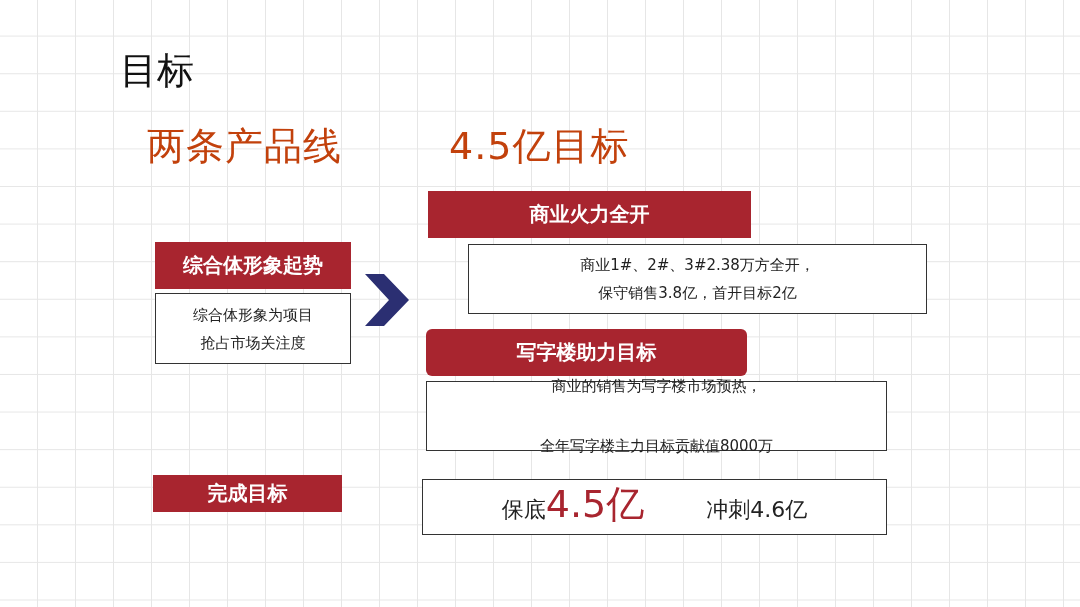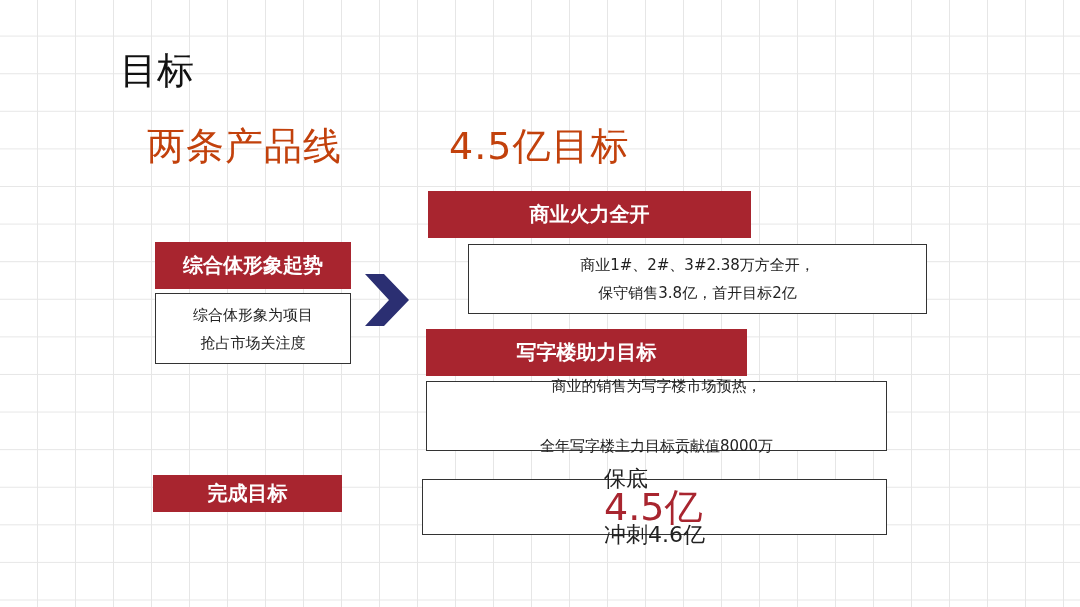--- a/index.html
+++ b/index.html
@@ -29,21 +29,21 @@
     background: #A8252F; color: #ffffff; font-weight: bold;
     display: flex; align-items: center; justify-content: center;
     font-size: 20px; box-sizing: border-box;
   }
   .text-box {
     background: #ffffff; border: 1.5px solid #333333; box-sizing: border-box;
     display: flex; flex-direction: column; align-items: center; justify-content: center;
     color: #222222; font-size: 15px; line-height: 28px;
   }
   .chevron { left: 365px; top: 274px; width: 44px; height: 52px; }
-  .final-row { display: flex; flex-direction: column; align-items: baseline; }
+  .final-row { display: flex; flex-direction: row; align-items: baseline; }
   .final-label { font-size: 22px; color: #222222; }
   .final-big { font-size: 38px; color: #A8252F; }
   .final-spacer { width: 62px; }
   .final-stretch { font-size: 22px; color: #222222; }
 </style>
 </head>
 <body>
 
 <div class="grid"></div>
 
@@ -61,21 +61,21 @@
 <svg class="abs chevron" viewBox="0 0 44 52">
   <polygon points="0,0 19,0 44,26 19,52 0,52 24,26" fill="#2B2F72"></polygon>
 </svg>
 
 <div class="abs red-header" style="left:428px; top:191px; width:323px; height:47px;">商业火力全开</div>
 <div class="abs text-box" style="left:428px; top:244px; width:459px; height:70px;margin-left:40px;">
   <div>商业1#、2#、3#2.38万方全开，</div>
   <div>保守销售3.8亿，首开目标2亿</div>
 </div>
 
-<div class="abs red-header" style="left:426px; top:329px; width:321px; height:47px;">写字楼助力目标</div>
+<div class="abs red-header" style="left:426px; top:329px; width:321px; height:47px;border-radius:6px;">写字楼助力目标</div>
 <div class="abs text-box" style="left:426px; top:381px; width:461px; height:70px;gap:32px;">
   <div>商业的销售为写字楼市场预热，</div>
   <div>全年写字楼主力目标贡献值8000万</div>
 </div>
 
 <div class="abs red-header" style="left:153px; top:475px; width:189px; height:37px;">完成目标</div>
 <div class="abs text-box" style="left:422px; top:479px; width:465px; height:56px;">
   <div class="final-row">
     <span class="final-label">保底</span>
     <span class="final-big">4.5亿</span>

